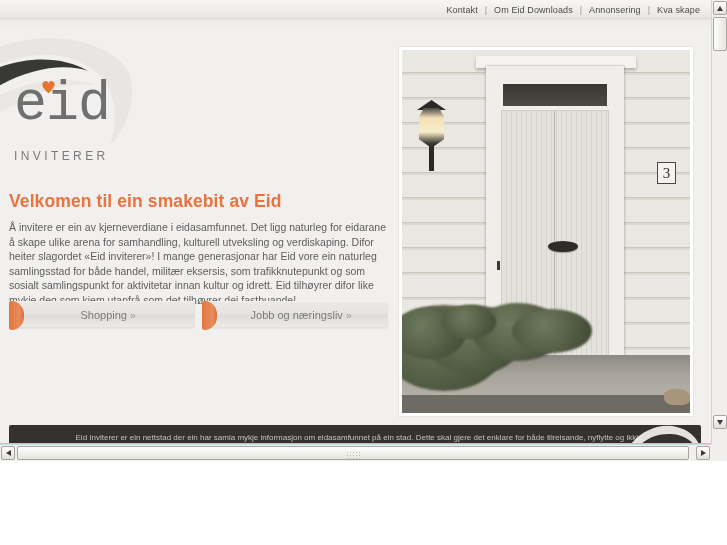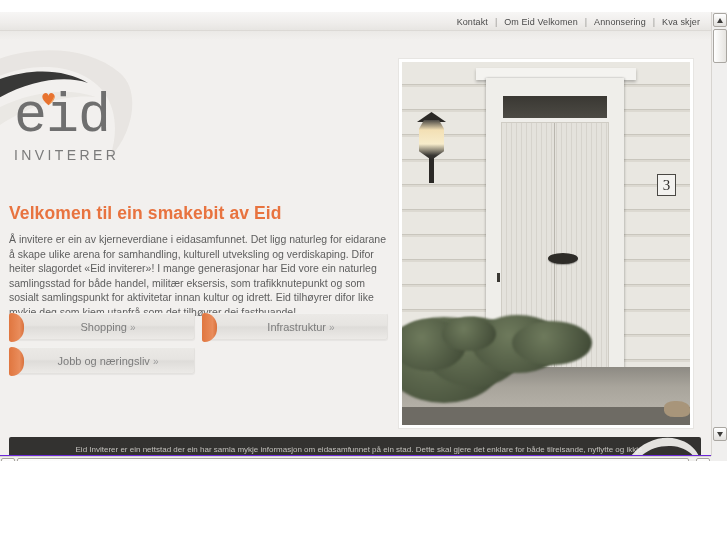--- a/index.html
+++ b/index.html
@@ -5,23 +5,23 @@
   * { box-sizing: border-box; margin: 0; padding: 0; }
   html, body {
     width: 727px; height: 545px;
     background: #ffffff;
     font-family: "Liberation Sans", sans-serif;
     overflow: hidden;
   }
 
   
   #browser {
-    position: absolute; left: 0; top: 12px;
+    position: absolute; left: 0; top: 0;
     width: 727px; height: 461px;
-    background: #6d28d9;
+    background: #f9a8d4;
     overflow: hidden;
   }
 
   
   #topbar {
     position: absolute; left: 0; top: 0;
     width: 711px; height: 19px;
     background: linear-gradient(to bottom, #f7f6f5 0%, #efedeb 60%, #e7e5e2 100%);
     border-bottom: 1px solid #dcd9d5;
   }
@@ -72,22 +72,22 @@
     font-family: Liberation Mono, monospace;
     font-size: 55px; line-height: 56px;
     color: #6f6f6f; letter-spacing: -1px;
     font-weight: 400;
   }
   #logo .heart {
     position: absolute; left: 27px; top: 3px;
     width: 15px; height: 14px;
   }
   #logo .inviterer {
-    margin-top: 2px;
-    font-size: 14px; letter-spacing: 3.4px;
+    margin-top: 16px;
+    font-size: 12px; letter-spacing: 3.4px;
     color: #7b7b7b;
   }
 
   
   #headline {
     position: absolute; left: 9px; top: 172px;
     font-size: 17.5px; color: #e8733f;
     letter-spacing: .1px;
   }
   #bodycopy {
@@ -336,25 +336,25 @@
 </style>
 </head>
 <body>
 
 <div id="browser">
 
   <div id="topbar">
     <div id="topnav">
       <a class="navlink" href="#">Kontakt</a>
       <span class="navsep">|</span>
-      <a class="navlink" href="#">Om Eid Velkomen</a>
+      <a class="navlink" href="#">Om Eid Downloads</a>
       <span class="navsep">|</span>
       <a class="navlink" href="#">Annonsering</a>
       <span class="navsep">|</span>
-      <a class="navlink" href="#">Kva skjer</a>
+      <a class="navlink" href="#">Kva skape</a>
     </div>
   </div>
 
   <div id="page">
 
     <svg id="swoosh" viewBox="0 0 200 150">
       <path d="M0 40 C 45 6, 120 0, 160 34 C 182 53, 172 96, 150 118 C 162 82, 152 50, 122 36 C 88 20, 40 28, 0 60 Z" fill="#e7e4e0"></path>
       <path d="M2 62 C 40 30, 95 24, 128 44 C 100 34, 52 44, 14 76 Z" fill="#eceaе7" opacity=".9"></path>
       <path d="M0 96 C 40 58, 96 44, 136 58 C 100 54, 50 72, 12 108 Z" fill="#e9e7e3"></path>
     </svg>
@@ -374,24 +374,20 @@
 
     <p id="bodycopy">Å invitere er ein av kjerneverdiane i eidasamfunnet. Det ligg naturleg for eidarane å skape ulike arena for samhandling, kulturell utveksling og verdiskaping. Difor heiter slagordet «Eid inviterer»! I mange generasjonar har Eid vore ein naturleg samlingsstad for både handel, militær eksersis, som trafikknutepunkt og som sosialt samlingspunkt for aktivitetar innan kultur og idrett. Eid tilhøyrer difor like mykje deg som kjem utanfrå som det tilhøyrer dei fastbuande!</p>
 
     <div id="buttons">
       <div class="navbtn">
         <span class="tab"></span>
         <span class="lbl"><span>Shopping</span> <span class="chev">»</span></span>
       </div>
       <div class="navbtn">
         <span class="tab"></span>
-        <span class="lbl"><span>Infrastruktur</span> <span class="chev">»</span></span>
-      </div>
-      <div class="navbtn">
-        <span class="tab"></span>
         <span class="lbl"><span>Jobb og næringsliv</span> <span class="chev">»</span></span>
       </div>
     </div>
 
     <div id="photo">
       <div id="photoinner">
         <div class="siding"></div>
 
         <div class="lintel"></div>
         <div class="casing"></div>

